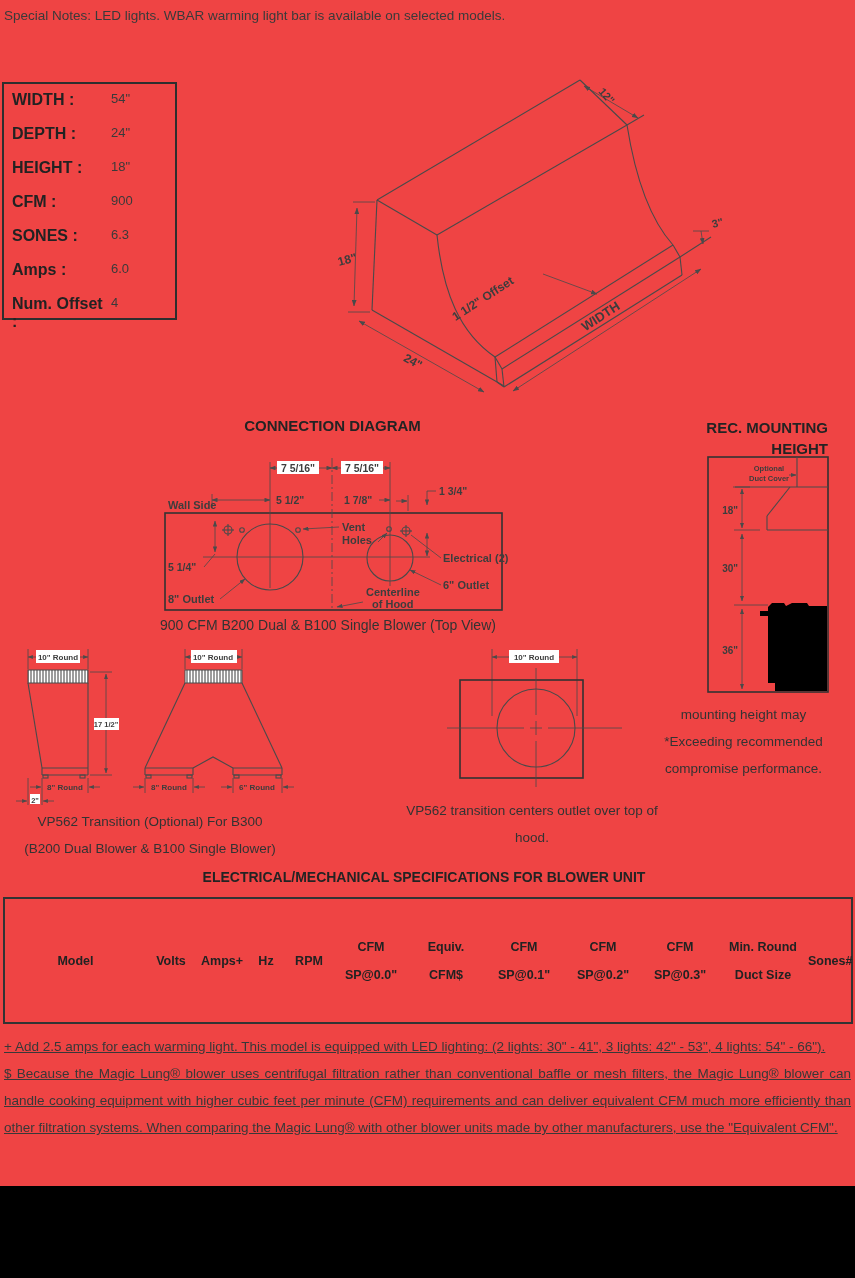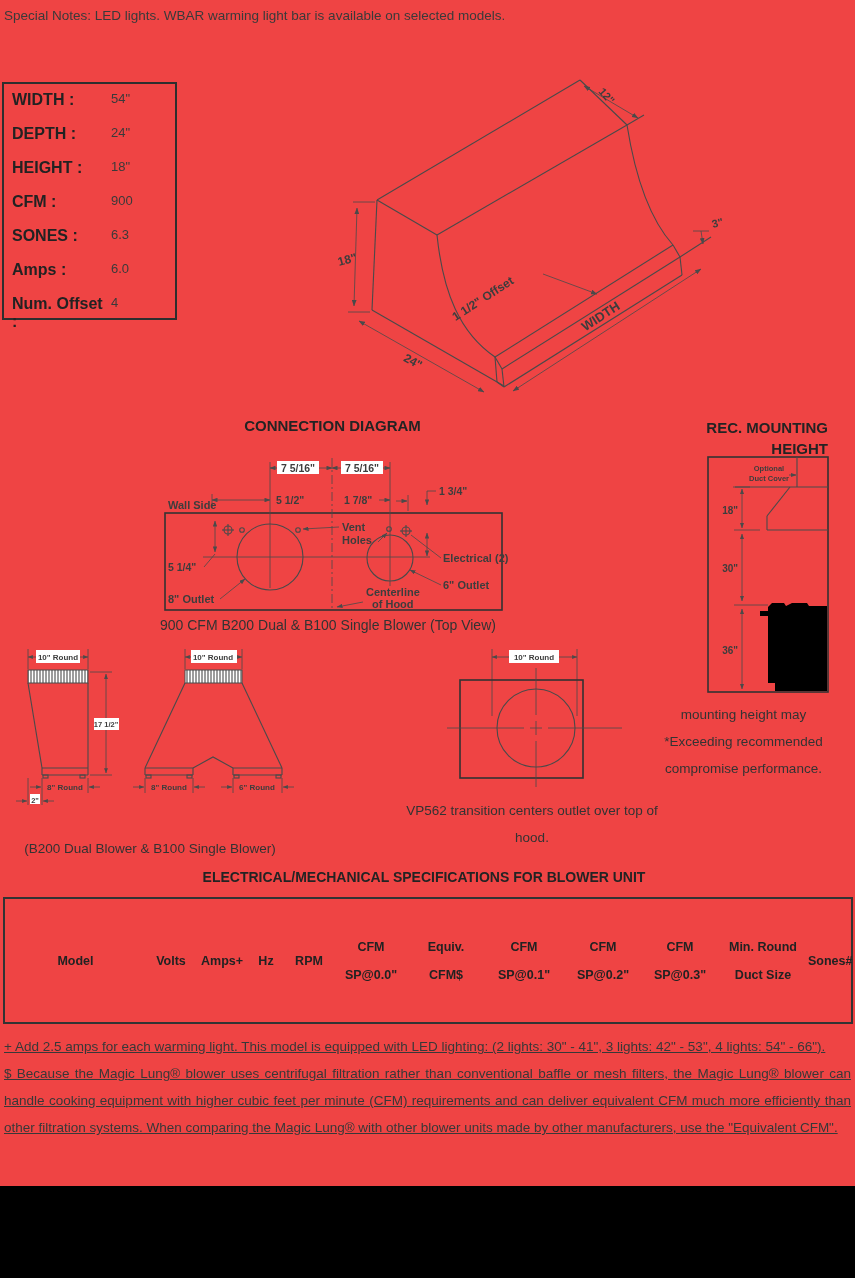--- a/index.html
+++ b/index.html
@@ -312,20 +312,21 @@
       <path d="M133,142 L144,142" marker-end="url(#ah4)"></path>
       <path d="M194,142 L205,142" marker-start="url(#ah4)"></path>
       <path d="M233,133 L233,148"></path>
         <path d="M282,133 L282,148"></path>
       <path d="M221,142 L232,142" marker-end="url(#ah4)"></path>
       <path d="M283,142 L294,142" marker-start="url(#ah4)"></path>
     </g>
     <text class="dtx" font-size="8" text-anchor="middle" x="169" y="145">8" Round</text>
     <text class="dtx" font-size="8" text-anchor="middle" x="257" y="145">6" Round</text>
   </svg>
+  <div class="abs tcap1">VP562 Transition (Optional) For B300</div>
   <div class="abs tcap2">(B200 Dual Blower &amp; B100 Single Blower)</div>
 
   <svg class="abs" style="left:430px;top:645px;" width="200" height="150" viewBox="0 0 200 150">
     <defs>
       <marker id="ah5" viewBox="0 0 8 6" refX="7.5" refY="3" markerWidth="6.5" markerHeight="5" orient="auto-start-reverse">
         <path d="M0,0L8,3L0,6Z" fill="#4a4a4a"></path>
       </marker>
     </defs>
     <g class="thin">
       <path d="M62,4 L62,71"></path>

